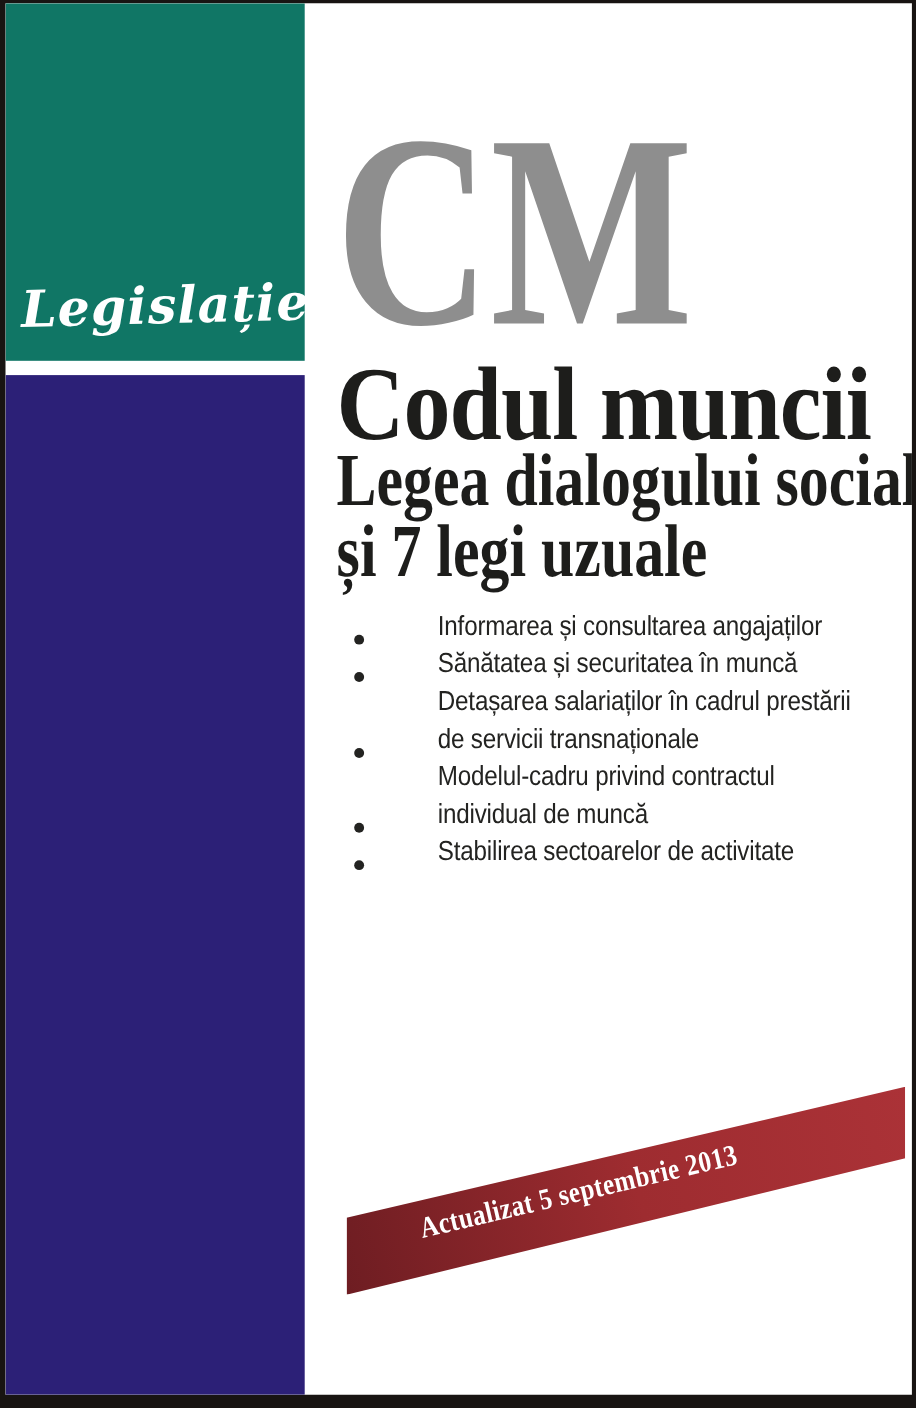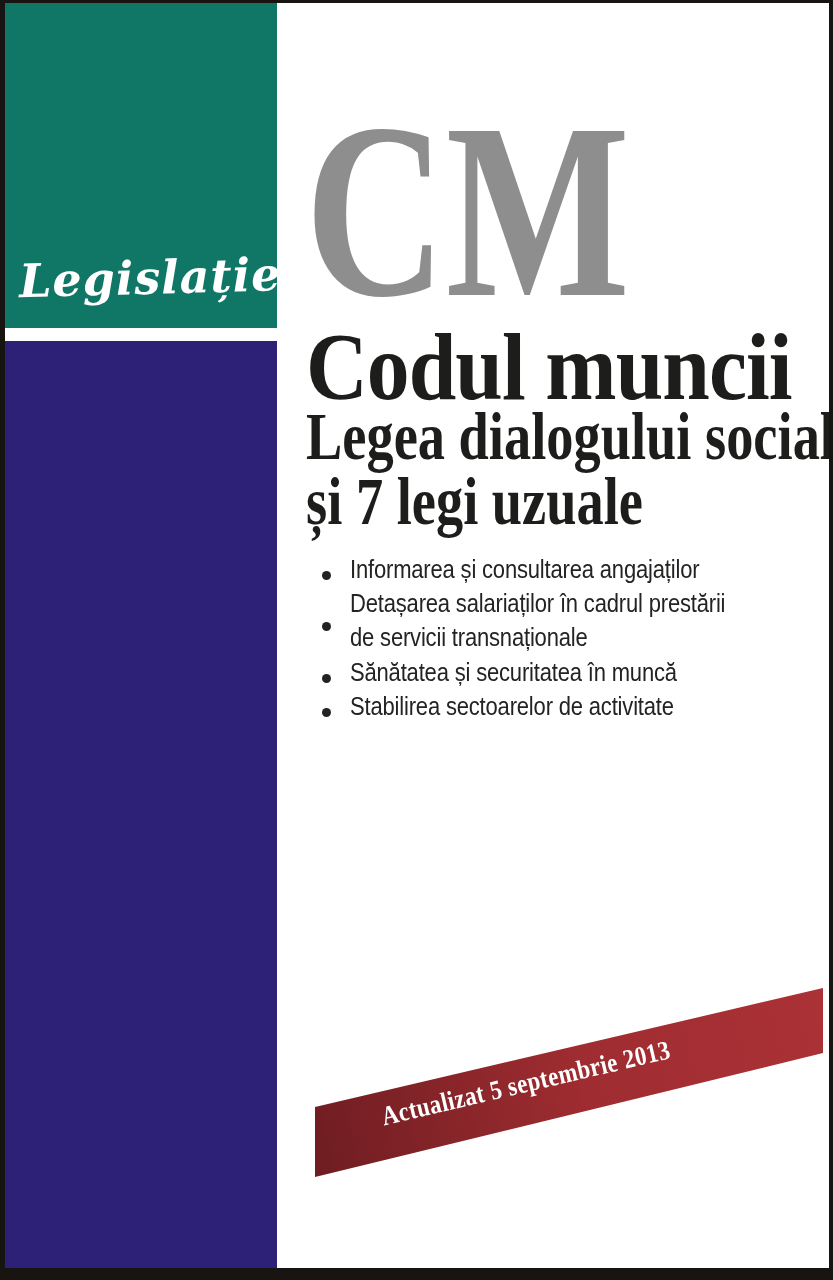--- a/index.html
+++ b/index.html
@@ -60,21 +60,21 @@
   .s1{top:399px;}
   .s2{top:464px;}
   
   .topics{
     position:absolute;left:313px;top:549px;margin:0;padding:0;
     list-style:none;
     font-family:"Liberation Sans","DejaVu Sans",sans-serif;
     color:#232321;
     font-size:25px;line-height:34.2px;
   }
-  .topics li{display:flex;align-items:center;}
+  .topics li{display:flex;align-items:flex-end;gap:48px;}
   .dot{
     flex:0 0 auto;width:9px;height:9px;border-radius:50%;
     background:#232321;margin:13px 19px 0 4px;
   }
   .topic-text{
     display:inline-block;
     white-space:pre-line;
     transform:scaleX(0.88);transform-origin:0 0;
     letter-spacing:-0.2px;
   }
@@ -112,26 +112,31 @@
 
   <div class="subtitle s2">și 7 legi uzuale</div>
 
   <ul class="topics">
       <li>
         <span class="dot"></span>
         <span class="topic-text">Informarea și consultarea angajaților</span>
       </li>
       <li>
         <span class="dot"></span>
+        <span class="topic-text">Sănătatea și securitatea în muncă</span>
+      </li>
+      <li>
+        <span class="dot"></span>
         <span class="topic-text">Detașarea salariaților în cadrul prestării
 de servicii transnaționale</span>
       </li>
       <li>
         <span class="dot"></span>
-        <span class="topic-text">Sănătatea și securitatea în muncă</span>
+        <span class="topic-text">Modelul-cadru privind contractul
+individual de muncă</span>
       </li>
       <li>
         <span class="dot"></span>
         <span class="topic-text">Stabilirea sectoarelor de activitate</span>
       </li>
     </ul>
 
   <div class="ribbon">
     <div class="ribbon-text">Actualizat 5 septembrie 2013</div>
   </div>

